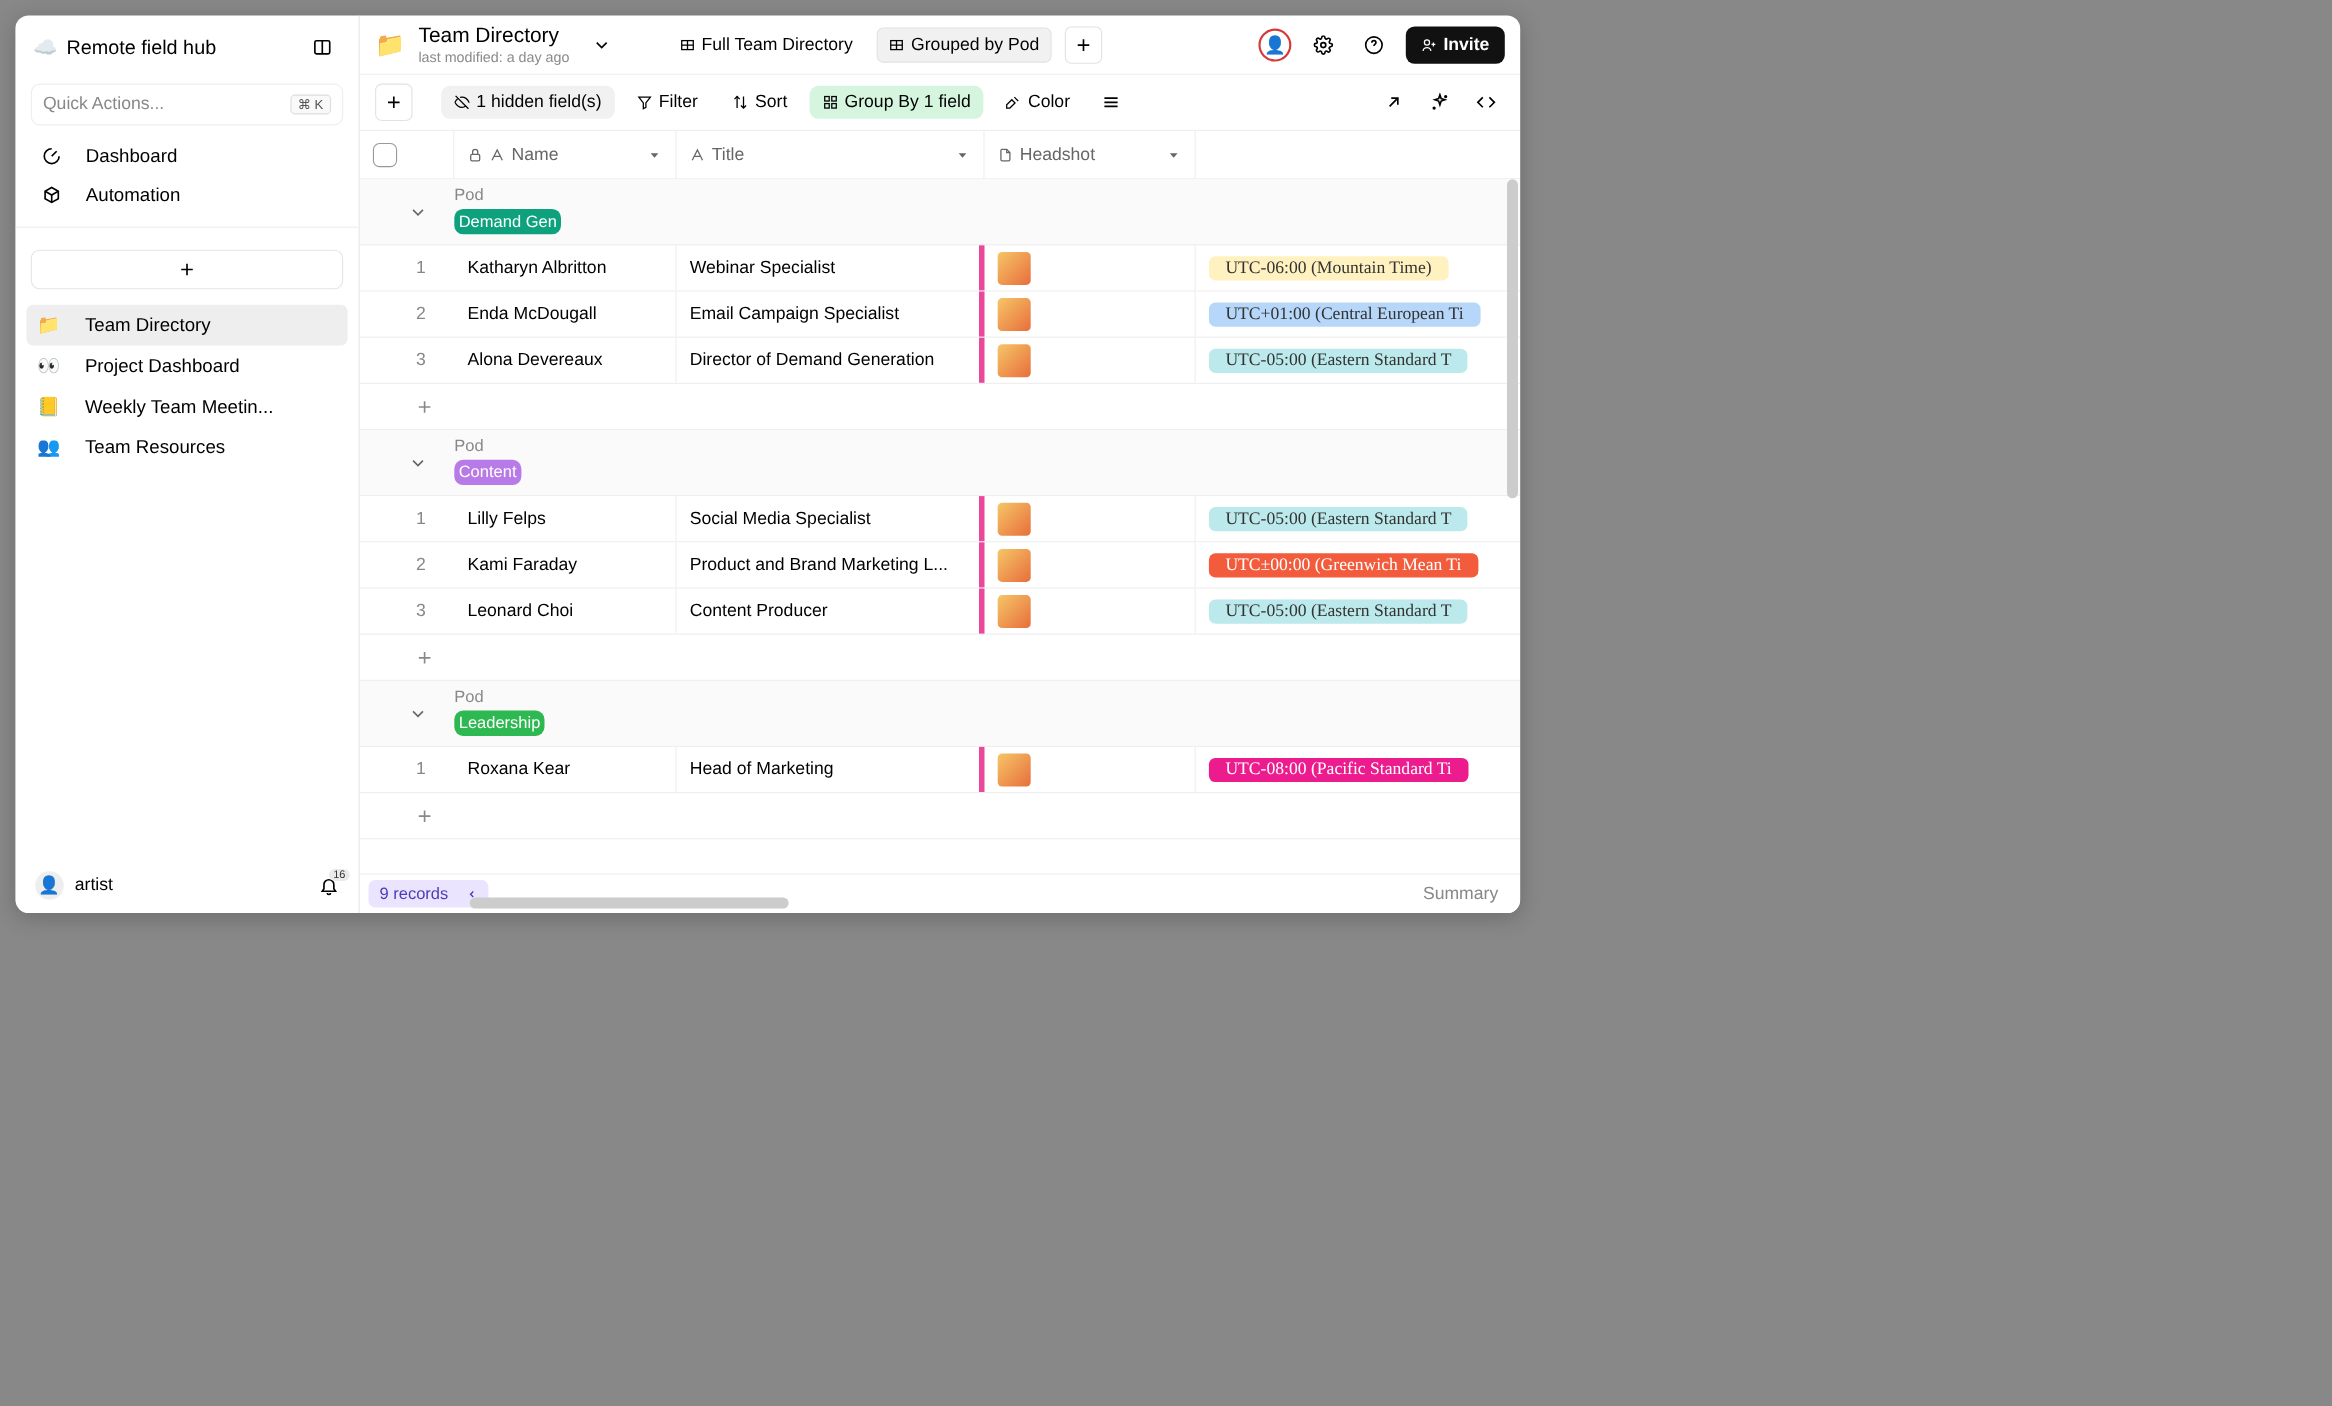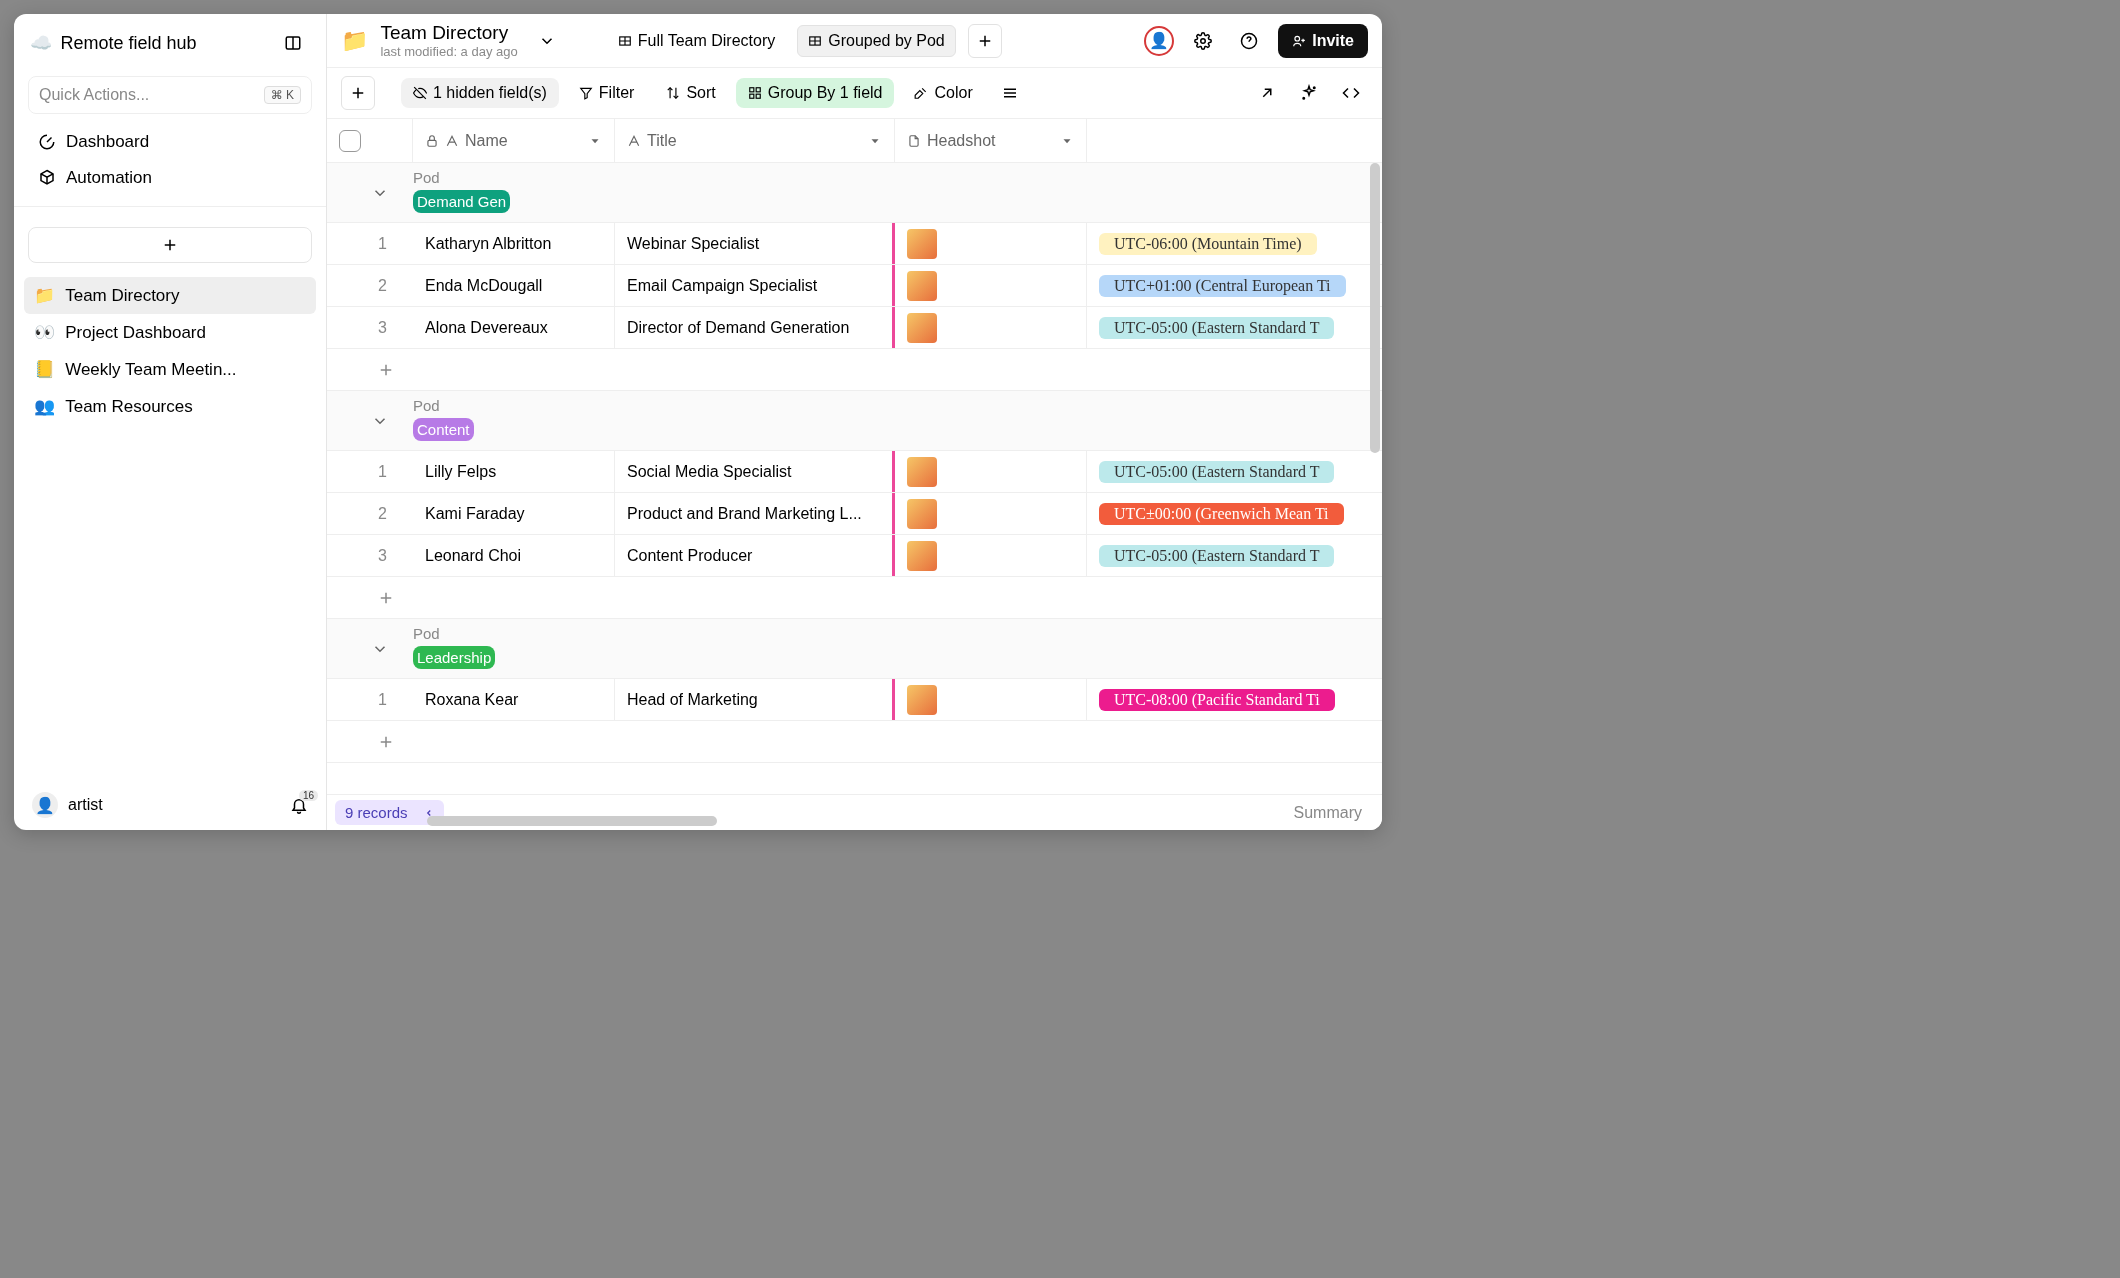--- a/index.html
+++ b/index.html
@@ -4,21 +4,21 @@
 <style>
 * { box-sizing: border-box; margin: 0; padding: 0; }
 body { font-family: -apple-system, BlinkMacSystemFont, "Segoe UI", Helvetica, Arial, sans-serif; background: #888; width: 1396px; height: 843px; overflow: hidden; }
 .window { position: absolute; left: 14px; top: 14px; width: 1368px; height: 816px; background: #fff; border-radius: 12px; display: flex; overflow: hidden; box-shadow: 0 4px 20px rgba(0,0,0,0.2); }
 .sidebar { width: 313px; border-right: 1px solid #e5e5e5; display: flex; flex-direction: column; }
 .sb-header { display: flex; align-items: center; justify-content: space-between; padding: 12px 16px; }
 .sb-title { display: flex; align-items: center; gap: 8px; font-size: 18px; font-weight: 500; }
 .search-box { margin: 4px 14px 10px; border: 1px solid #eee; border-radius: 8px; height: 38px; display: flex; align-items: center; padding: 0 10px; color: #888; font-size: 16px; justify-content: space-between; }
 .kbd { border: 1px solid #ddd; border-radius: 4px; padding: 1px 6px; font-size: 12px; background: #f9f9f9; color: #555; }
 .nav-list { padding: 0 14px; }
-.nav-item { display: flex; align-items: center; gap: 10px; padding: 8px 10px; font-size: 17px; border-radius: 6px; cursor: pointer; }
+.nav-item { display: flex; align-items: center; gap: 22px; padding: 8px 10px; font-size: 17px; border-radius: 6px; cursor: pointer; }
 .nav-item.active { background: #eee; }
 .divider { height: 1px; background: #eee; margin: 10px 0; }
 .add-btn { margin: 10px 14px; border: 1px solid #e5e5e5; border-radius: 8px; height: 36px; display: flex; align-items: center; justify-content: center; cursor: pointer; font-size: 18px; }
 .doc-list { padding: 4px 10px; }
 .sb-footer { margin-top: auto; display: flex; align-items: center; justify-content: space-between; padding: 12px 18px; }
 .avatar-sm { width: 26px; height: 26px; border-radius: 50%; background: #eee; display: inline-flex; align-items: center; justify-content: center; font-size: 16px; }
 .bell-wrap { position: relative; }
 .badge { position: absolute; top: -6px; right: -10px; background: #eaeaea; color: #333; border-radius: 10px; font-size: 10px; padding: 0 4px; }
 .main { flex: 1; display: flex; flex-direction: column; overflow: hidden; }
 .topbar { display: flex; align-items: center; padding: 8px 14px; gap: 12px; border-bottom: 1px solid #eee; }
@@ -46,21 +46,21 @@
 .colhead .cell .lbl { display: flex; align-items: center; gap: 6px; }
 .check-sq { width: 22px; height: 22px; border: 1.5px solid #999; border-radius: 6px; }
 .group-hd { display: flex; align-items: flex-start; height: 60px; background: #fafafa; border-bottom: 1px solid #eee; padding-left: 20px; }
 .chev-cell { width: 66px; display: flex; align-items: center; justify-content: center; height: 100%; }
 .group-label { padding-top: 6px; }
 .group-sub { color: #888; font-size: 15px; margin-bottom: 4px; }
 .pill { display: inline-block; padding: 3px 4px; border-radius: 8px; color: #fff; font-size: 15px; }
 .row { display: flex; height: 42px; border-bottom: 1px solid #eee; align-items: center; }
 .row .num { width: 86px; text-align: right; color: #888; padding-right: 26px; }
 .row .name { width: 202px; padding-left: 12px; border-right: 1px solid #eee; height: 100%; display: flex; align-items: center; }
-.row .title { width: 280px; padding: 0 12px; border-right: 3px solid #ec4899; height: 100%; display: flex; align-items: center; overflow: hidden; white-space: nowrap; text-overflow: ellipsis; text-align: right; }
+.row .title { width: 280px; padding: 0 12px; border-right: 5px solid #ec4899; height: 100%; display: flex; align-items: center; overflow: hidden; white-space: nowrap; text-overflow: ellipsis; text-align: right; }
 .row .head { width: 192px; padding: 0 12px; border-right: 1px solid #eee; height: 100%; display: flex; align-items: center; }
 .row .tz { flex: 1; padding: 0 12px; height: 100%; display: flex; align-items: center; }
 .tz-pill { padding: 2px 15px; border-radius: 6px; font-size: 16px; white-space: nowrap; font-family: Liberation Serif, serif; }
 .head-av { width: 30px; height: 30px; border-radius: 4px; background: linear-gradient(135deg,#f6c667,#e76e3c); }
 .add-row { display: flex; height: 42px; border-bottom: 1px solid #eee; align-items: center; padding-left: 50px; color: #888; }
 .footer-bar { position: absolute; bottom: 0; left: 0; right: 0; height: 36px; display: flex; align-items: center; background: #fff; border-top: 1px solid #eee; }
 .records-chip { background: #ebe4ff; color: #4a3db5; padding: 4px 10px; border-radius: 6px; margin-left: 8px; font-size: 15px; display: flex; align-items: center; gap: 16px; }
 .scrollbar-h { position: absolute; bottom: 4px; left: 100px; width: 290px; height: 10px; background: #ccc; border-radius: 5px; }
 .scrollbar-v { position: absolute; right: 2px; top: 44px; width: 10px; height: 290px; background: #ccc; border-radius: 5px; }
 svg { display: block; }

